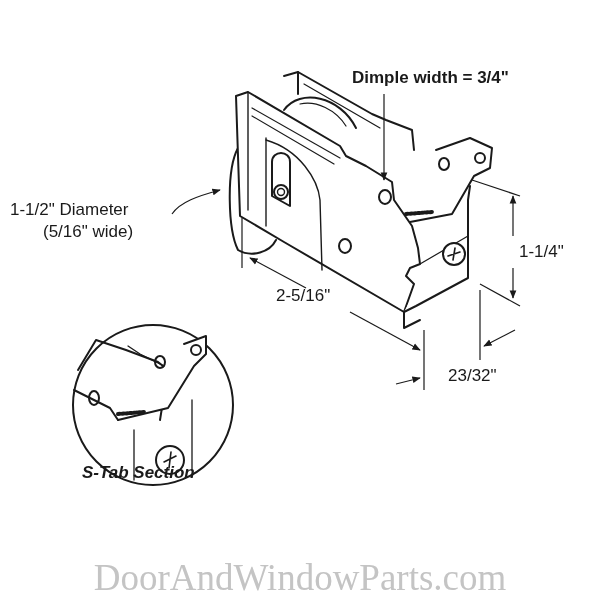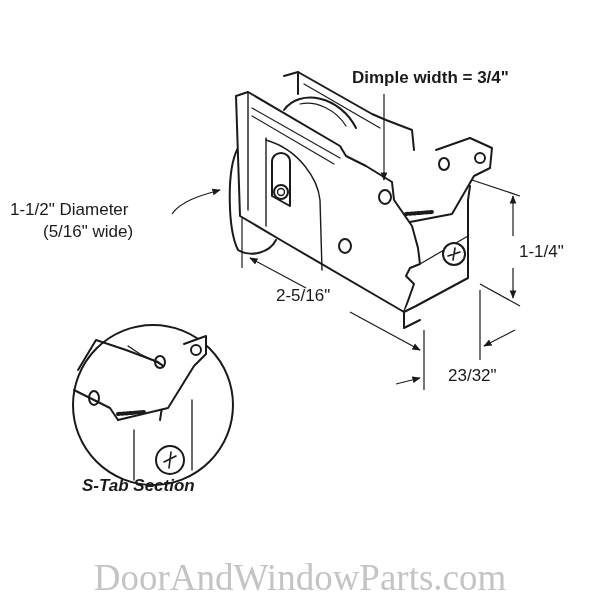--- a/index.html
+++ b/index.html
@@ -6,21 +6,21 @@
   .canvas { position: relative; width: 600px; height: 600px; background: #ffffff; overflow: hidden; }
   svg.drawing { position: absolute; left: 0; top: 0; width: 600px; height: 600px; }
   .lbl { position: absolute; font-family: "Liberation Sans", "DejaVu Sans", sans-serif; color: #1a1a1a; white-space: nowrap; }
   .dim { font-size: 17px; }
   .dimple { left: 352px; top: 68px; font-size: 17px; font-weight: bold; }
   .diam1 { left: 10px; top: 200px; }
   .diam2 { left: 43px; top: 222px; }
   .len { left: 276px; top: 286px; }
   .ht { left: 519px; top: 242px; }
   .dp { left: 448px; top: 366px; }
-  .stab { left: 82px; top: 476px; font-size: 17px; font-weight: bold; font-style: italic; }
+  .stab { left: 82px; top: 463px; font-size: 17px; font-weight: bold; font-style: italic; }
   .wm { position: absolute; left: 0; width: 600px; top: 556px; text-align: center;
         font-family: "Liberation Serif", "DejaVu Serif", serif; font-size: 37px; color: #c4c4c4; }
 </style>
 </head>
 <body>
 
 <div class="canvas">
 
   <svg class="drawing" viewBox="0 0 600 600">
     <defs>

